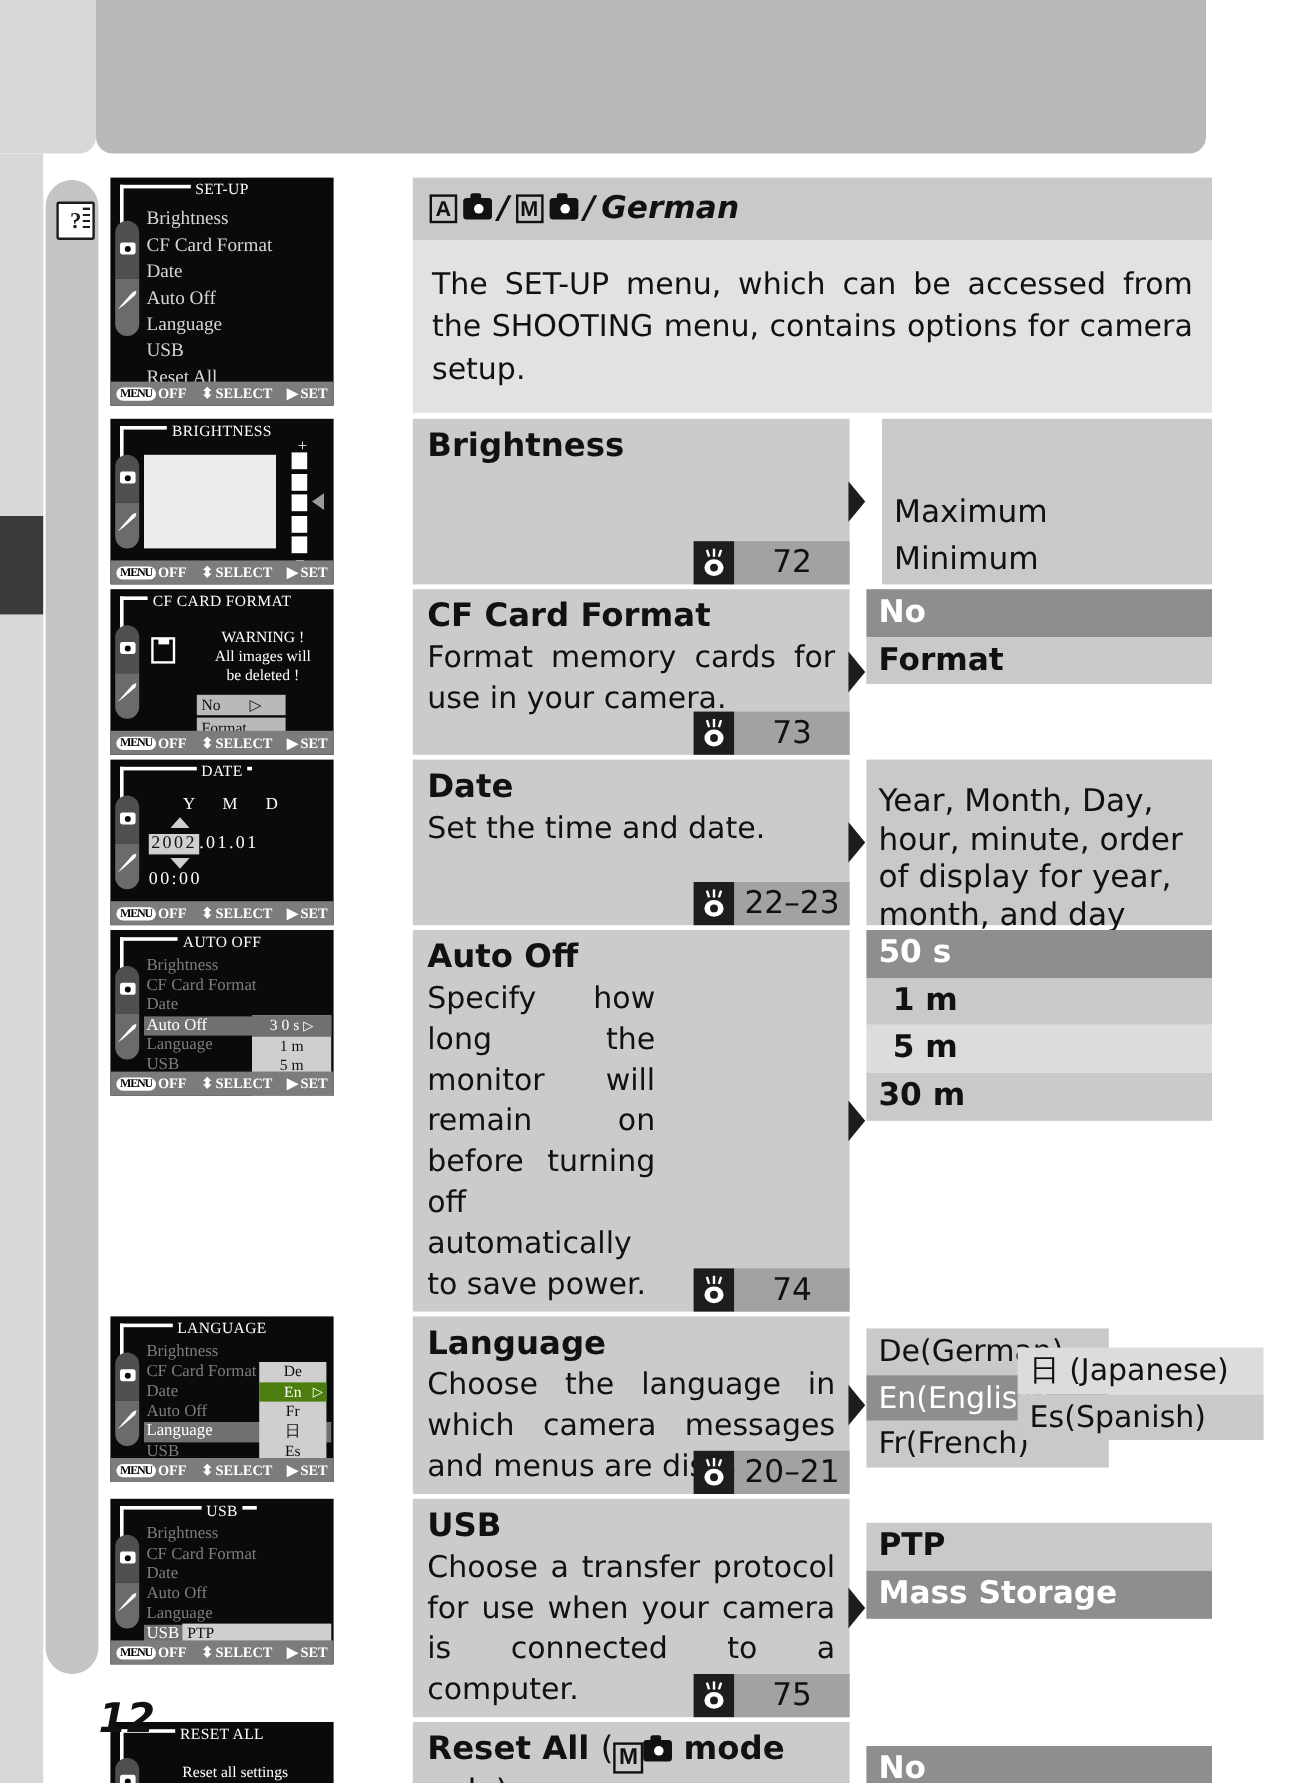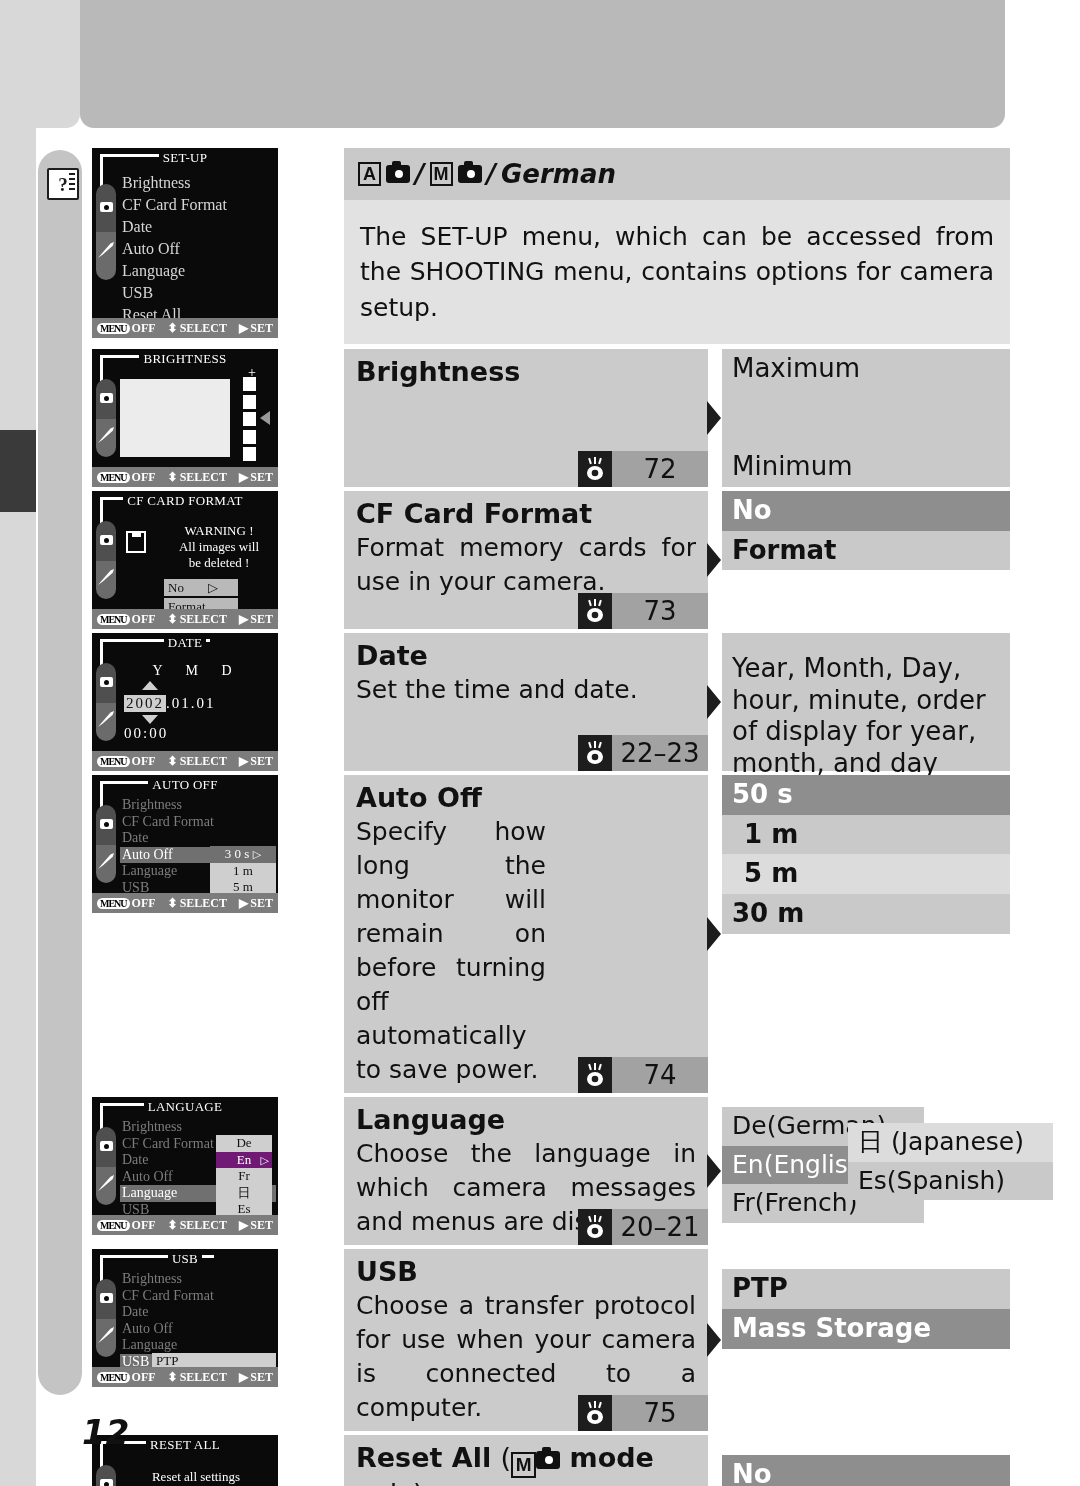--- a/index.html
+++ b/index.html
@@ -425,21 +425,21 @@
                 <ellipse cx="11" cy="16" rx="8" ry="7"></ellipse>
               </g>
               <circle cx="11" cy="16" r="3.3" fill="#1d1d1d"></circle>
             </svg>
         </div>
         <div class="num">72</div>
       </div>
       <div class="flowarrow"></div>
     </div>
     <div class="opt-cell">
-      <div class="opt-box" style="height:138px;display:flex;flex-direction:column;justify-content:space-between;">
+      <div class="opt-box" style="height:138px;display:flex;flex-direction:column;justify-content:flex-end;margin-left:13px;">
         <div class="opt">Maximum</div>
         <div class="opt">Minimum</div>
       </div>
     </div>
   </div>
 
   <div class="entry">
     <div class="thumb-cell">
       <div class="lcd">
         <div class="ttl-v"></div>
@@ -643,21 +643,21 @@
           <div class="dim">Brightness</div>
           <div class="dim">CF Card Format</div>
           <div class="dim">Date</div>
           <div class="dim">Auto Off</div>
           <div class="hl">Language</div>
           <div class="dim">USB</div>
           <div class="dim">Reset All</div>
         </div>
         <div class="valcol" style="top:38px;background:#cfcfcf;width:56px;right:6px;">
           <div style="color:#111;">De</div>
-          <div style="background:#701a75;color:#fff;position:relative;">
+          <div style="background:#4d7c0f;color:#fff;position:relative;">
             <span>En</span><span style="position:absolute;right:3px;font-size:11px;">▷</span>
           </div>
           <div style="color:#111;">Fr</div>
           <div style="color:#111;">日</div>
           <div style="color:#111;">Es</div>
         </div>
         <div class="bottombar">
           <div class="seg">
               <span class="menupill">MENU</span>
               <span>OFF</span>

